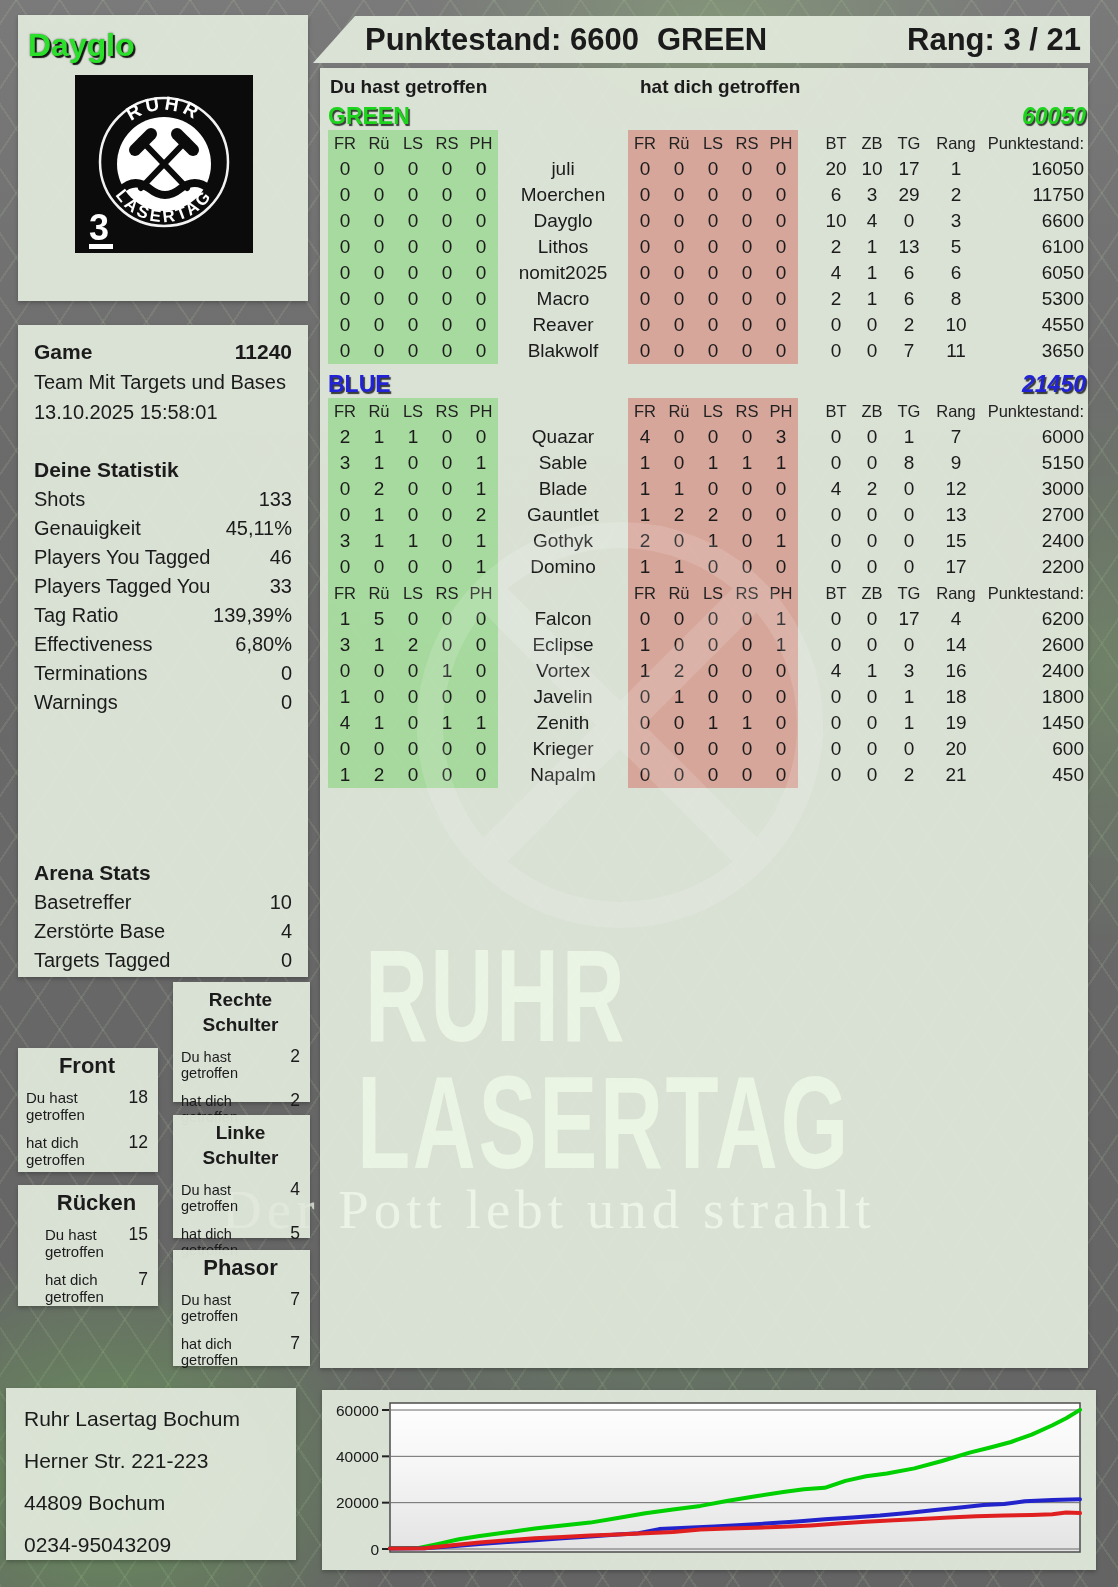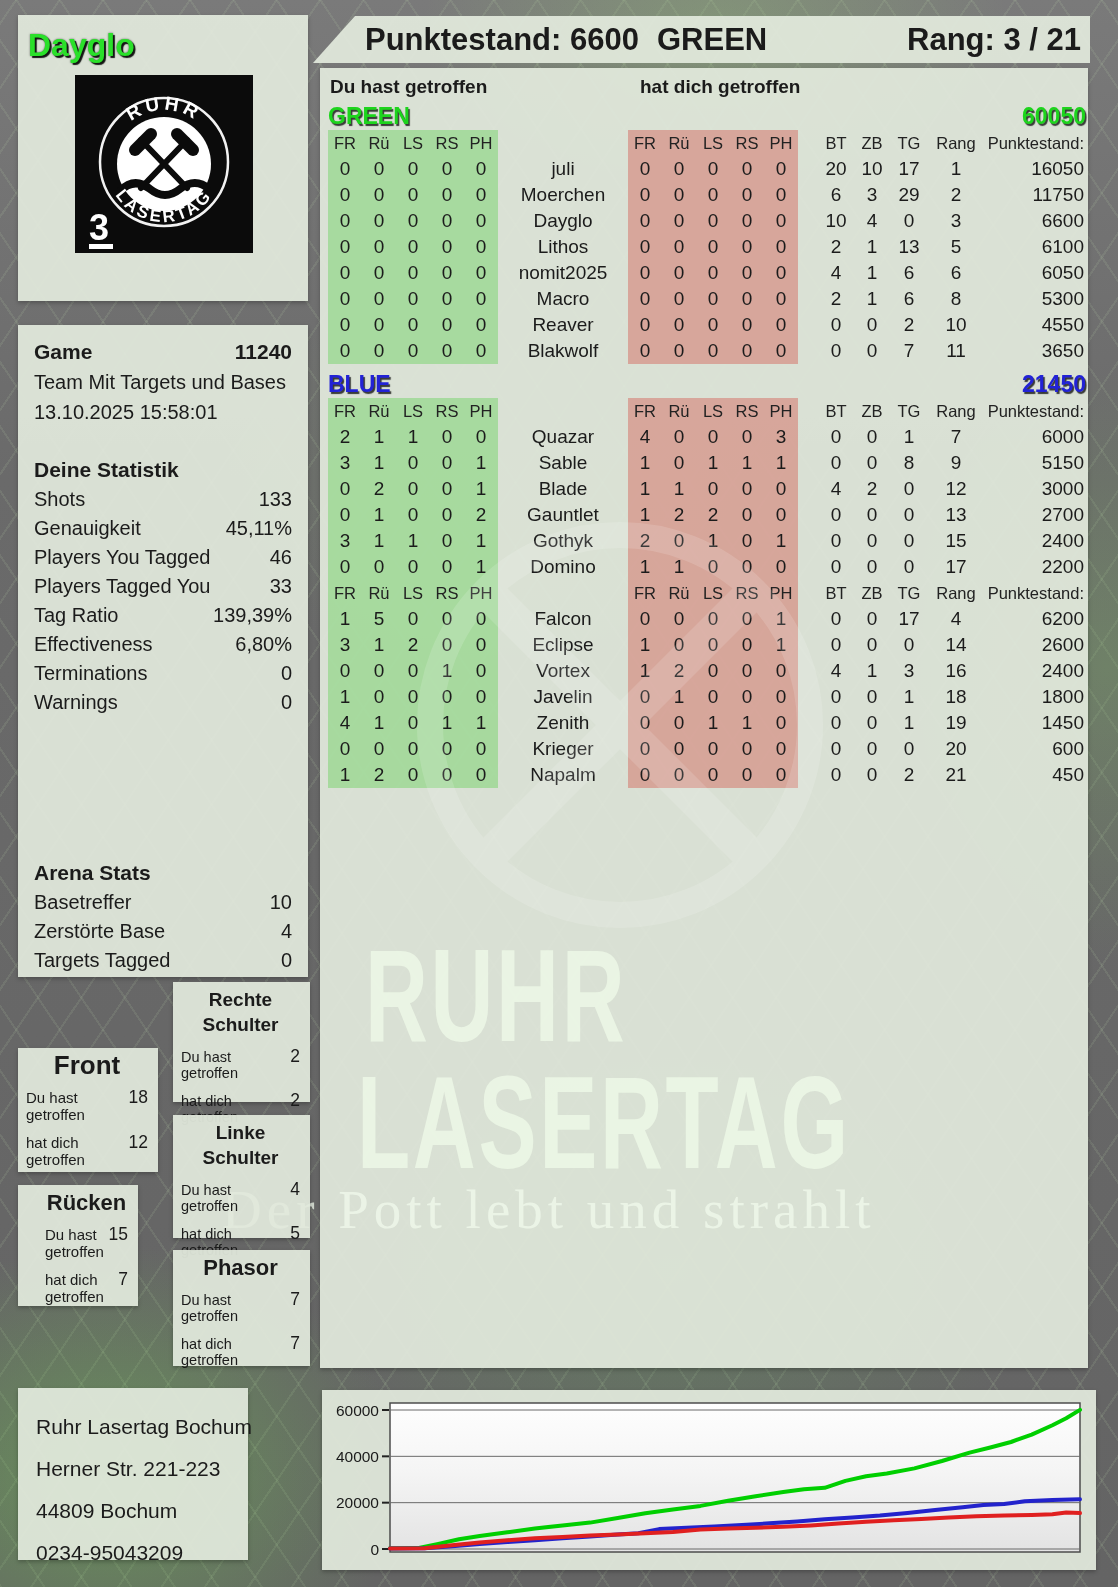--- a/index.html
+++ b/index.html
@@ -38,37 +38,37 @@
   .srowside{display:flex;justify-content:space-between;line-height:29px;gap:20px;}
 
   
   .zone-box{box-sizing:border-box;padding:5px 10px 4px 8px;}
   .zone-title{text-align:center;font-weight:bold;font-size:19px;line-height:25px;}
   .zone-row{display:flex;justify-content:space-between;align-items:baseline;margin-top:9px;}
   .zone-row .zl{font-size:14.5px;} .zone-row .zv{font-size:17.5px;}
   #zb-rechte{left:173px;top:982px;width:137px;height:120px;}
   #zb-front {left:18px; top:1048px;width:140px;height:124px;}
   #zb-linke {left:173px;top:1115px;width:137px;height:123px;}
-  #zb-ruecken{left:18px;top:1185px;width:120px;height:121px;padding-left:27px;}
+  #zb-ruecken{left:18px;top:1185px;width:140px;height:121px;padding-left:27px;}
   #zb-phasor{left:173px;top:1250px;width:137px;height:116px;}
   #zb-front .zone-row .zl,#zb-ruecken .zone-row .zl{font-size:15px;}
 
-  #sb-address{left:18px;top:1388px;width:230px;height:172px;padding:18px 18px;box-sizing:border-box;}
+  #sb-address{left:6px;top:1388px;width:290px;height:172px;padding:10px 18px;box-sizing:border-box;}
   #sb-address div{font-size:21px;line-height:42px;white-space:nowrap;}
 
   
   #main{left:320px;top:68px;width:768px;height:1300px;padding-left:8px;box-sizing:border-box;}
   .hitheads{position:relative;height:36px;}
   .hitheads span{position:absolute;top:8px;font-size:19px;font-weight:bold;}
   #hh-you{left:2px;} #hh-they{left:312px;}
 
   .team-title{display:grid;grid-template-columns:1fr 102px;height:26px;margin-top:8px;padding-right:2px;}
   .team-title.t0{margin-top:0px;}
   .tname{font-size:23px;font-weight:bold;line-height:24px;text-shadow:1.5px 1.5px 1px rgba(0,0,0,0.75);}
-  .tscore{font-size:23px;font-weight:bold;line-height:24px;text-align:right;text-shadow:1.5px 1.5px 1px rgba(0,0,0,0.75);}
+  .tscore{font-size:23px;font-weight:bold;line-height:24px;text-align:right;text-shadow:1.5px 1.5px 1px rgba(0,0,0,0.75);font-style:italic;}
   .c-green{color:#1dd41d;} .c-blue{color:#2222d6;} .c-red{color:#e01f1f;}
 
   .sgrid{display:block;}
   .srow{display:grid;grid-template-columns:34px 34px 34px 34px 34px 130px 34px 34px 34px 34px 34px 20px 36px 36px 38px 56px 102px;height:26px;}
   .srow span{display:block;text-align:center;font-size:19px;line-height:26px;white-space:nowrap;}
   .srow span:nth-child(-n+5){background:rgba(150,215,140,0.75);}
   .srow span:nth-child(n+7):nth-child(-n+11){background:rgba(214,152,142,0.82);}
   .srow.hd span{font-size:16.5px;color:#222;}
   .srow .pk{text-align:right;padding-right:2px;box-sizing:border-box;}
 
@@ -201,21 +201,21 @@
     <div class="zone-row">
         <span class="zl">Du hast getroffen</span>
         <span class="zv">2</span>
       </div>
     <div class="zone-row">
         <span class="zl">hat dich getroffen</span>
         <span class="zv">2</span>
       </div>
   </div>
   <div class="panel z10 zone-box" id="zb-front">
-    <div class="zone-title" style="font-size:26px">Front</div>
+    <div class="zone-title" style="font-size:22px">Front</div>
     <div class="zone-row">
         <span class="zl">Du hast getroffen</span>
         <span class="zv">18</span>
       </div>
     <div class="zone-row">
         <span class="zl">hat dich getroffen</span>
         <span class="zv">12</span>
       </div>
   </div>
   <div class="panel z10 zone-box" id="zb-linke">

